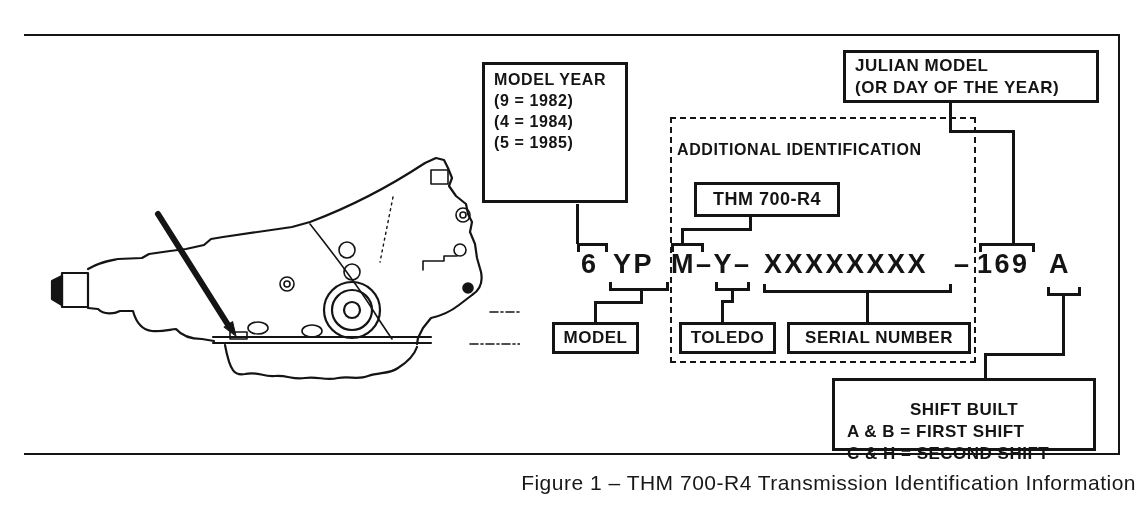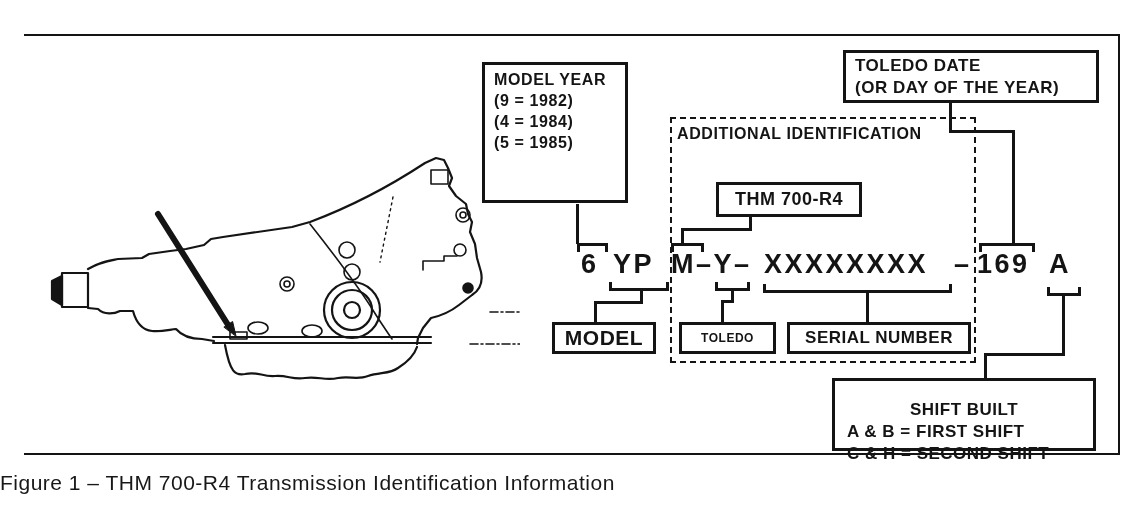--- a/index.html
+++ b/index.html
@@ -17,21 +17,21 @@
   
   .btop{position:absolute;box-sizing:border-box;height:9px;
         border-top:3px solid #141414;border-left:3px solid #141414;border-right:3px solid #141414;}
   .bbot{position:absolute;box-sizing:border-box;height:9px;
         border-bottom:3px solid #141414;border-left:3px solid #141414;border-right:3px solid #141414;}
   .idseg{position:absolute;top:250px;font-size:27px;line-height:28px;font-weight:bold;
          letter-spacing:2.5px;white-space:nowrap;}
   .small-lbl{font-size:16px;line-height:21px;font-weight:bold;letter-spacing:.6px;}
   .ctr{display:flex;align-items:center;justify-content:center;}
   .u{text-decoration:underline;text-underline-offset:3px;text-decoration-thickness:2px;}
-  #caption{position:absolute;left:0;top:471px;width:1136px;text-align:left;
+  #caption{position:absolute;left:0;top:471px;width:1136px;text-align:right;
            font-size:21px;letter-spacing:.5px;color:#181818;}
 </style>
 </head>
 <body>
 
 <div id="page">
 
   <div class="frame"></div>
 
   <svg style="position:absolute;left:40px;top:150px;" width="480" height="250" viewBox="40 150 480 250" fill="none" stroke="#141414" stroke-width="2.2" stroke-linejoin="round" stroke-linecap="round">
@@ -86,29 +86,29 @@
 
 
   <div class="box small-lbl" style="left:482px;top:62px;width:146px;height:141px;padding:4px 0 0 9px;">
     <div>MODEL YEAR</div>
     <div>(9 = 1982)</div>
     <div>(4 = 1984)</div>
     <div>(5 = 1985)</div>
   </div>
 
   <div class="box" style="left:843px;top:50px;width:256px;height:53px;padding:2px 0 0 9px;font-size:17px;line-height:22px;">
-    <div>TOLEDO DATE</div>
+    <div>JULIAN MODEL</div>
     <div>(OR DAY OF THE YEAR)</div>
   </div>
 
   <div class="dashed" style="left:670px;top:117px;width:306px;height:246px;"></div>
-  <div class="small-lbl" style="position:absolute;left:677px;top:123px;">
+  <div class="small-lbl" style="position:absolute;left:677px;top:139px;">
     <div>ADDITIONAL IDENTIFICATION</div>
   </div>
-  <div class="box ctr" style="left:716px;top:182px;width:146px;height:35px;font-size:18px;">
+  <div class="box ctr" style="left:694px;top:182px;width:146px;height:35px;font-size:18px;">
     <span>THM 700-R4</span>
   </div>
 
   <div class="idseg" style="left:581px;">6</div>
   <div class="idseg" style="left:613px;">YP</div>
   <div class="idseg" style="left:671px;">M–Y–</div>
   <div class="idseg" style="left:764px;">XXXXXXXX</div>
   <div class="idseg" style="left:954px;">–</div>
   <div class="idseg" style="left:977px;text-align:center;">169</div>
   <div class="idseg" style="left:1049px;">A</div>
@@ -137,24 +137,24 @@
   <div class="ln" style="left:721px;top:300px;width:3px;height:22px;"></div>
 
   <div class="bbot" style="left:763px;top:284px;width:189px;"></div>
   <div class="ln" style="left:866px;top:292px;width:3px;height:30px;"></div>
 
   <div class="bbot" style="left:1047px;top:287px;width:34px;"></div>
   <div class="ln" style="left:1062px;top:295px;width:3px;height:61px;"></div>
   <div class="ln" style="left:984px;top:353px;width:81px;height:3px;"></div>
   <div class="ln" style="left:984px;top:353px;width:3px;height:25px;"></div>
 
-  <div class="box ctr" style="left:552px;top:322px;width:104px;height:32px;font-size:21px;">
+  <div class="box ctr" style="left:552px;top:322px;width:87px;height:32px;font-size:17px;">
     <span>MODEL</span>
   </div>
-  <div class="box ctr" style="left:679px;top:322px;width:97px;height:32px;font-size:12px;">
+  <div class="box ctr" style="left:679px;top:322px;width:97px;height:32px;font-size:17px;">
     <span>TOLEDO</span>
   </div>
   <div class="box ctr" style="left:787px;top:322px;width:184px;height:32px;font-size:17px;">
     <span>SERIAL NUMBER</span>
   </div>
 
   <div class="box" style="left:832px;top:378px;width:264px;height:73px;font-size:17px;line-height:22px;padding-top:18px;">
     <div style="text-align:center;">SHIFT BUILT</div>
     <div style="padding-left:12px;">A &amp; B = FIRST SHIFT</div>
     <div style="padding-left:12px;">C &amp; H = SECOND SHIFT</div>

